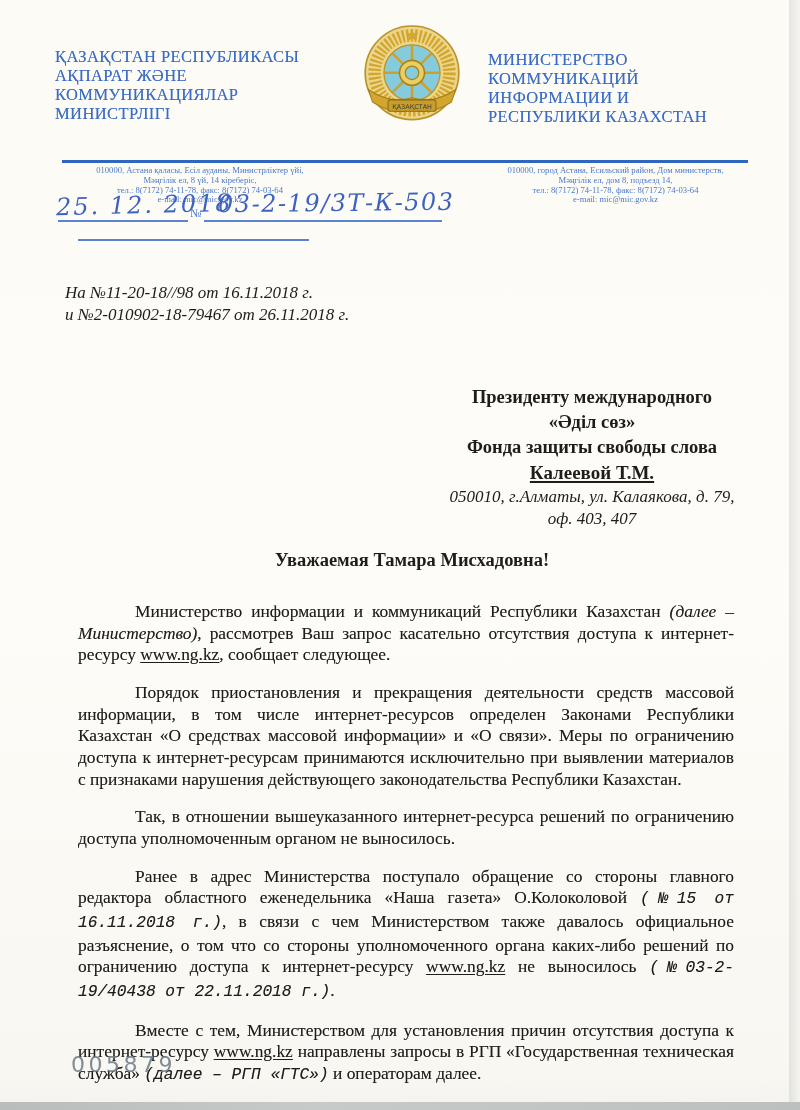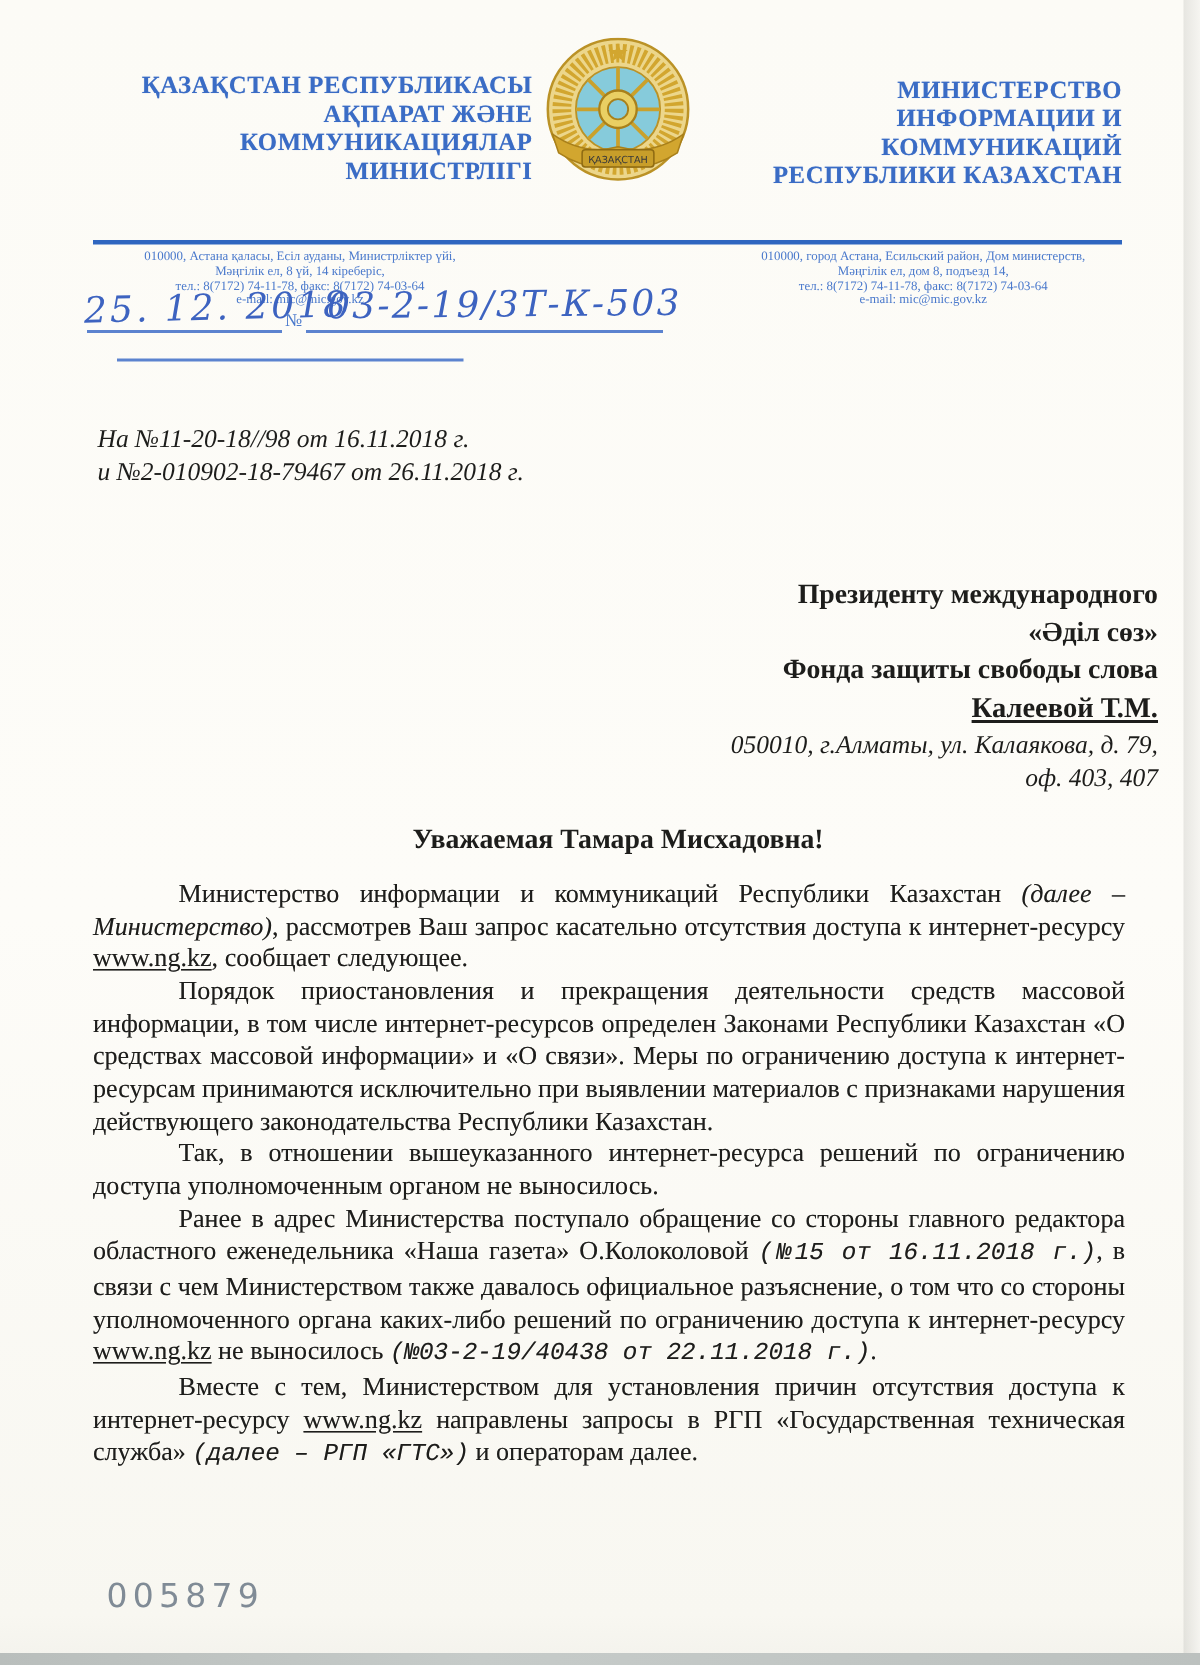--- a/index.html
+++ b/index.html
@@ -2,21 +2,21 @@
 <html><head>
 <meta charset="utf-8">
 <style>
   html,body{margin:0;padding:0;background:#e8e8e4;}
   .page{
     position:relative; width:800px; height:1110px; overflow:hidden;
     background:linear-gradient(180deg,#fcfbf6 0%,#fdfcf8 55%,#f8f7f1 97%,#f3f2ec 100%);
     font-family:"Liberation Serif","DejaVu Serif",serif; color:#1d1d1b;
   }
   
-  .hdr{position:absolute; text-align:right; color:#3a6cc5; font-weight:bold;
+  .hdr{position:absolute; text-align:left; color:#3a6cc5; font-weight:normal;
        font-size:16.5px; line-height:19px; letter-spacing:.4px;
        text-shadow:0 0 .5px rgba(58,108,197,.55);}
   .hdr-left{left:55px; top:47px; width:300px;}
   .hdr-right{left:488px; top:50px; width:260px;}
   .emblem{position:absolute; left:360px; top:25px; width:104px; height:104px;}
   .rule{position:absolute; left:62px; top:160px; width:686px; height:2.5px; background:#2f66c0;}
   .addr{position:absolute; text-align:center; color:#4a79cc; font-size:8.6px; line-height:9.8px;}
   .addr-left{left:40px; top:166px; width:320px;}
   .addr-right{left:488px; top:166px; width:255px;}
   
@@ -25,32 +25,32 @@
   .hw-date{left:56px; top:191px; font-size:24px; letter-spacing:2px; transform:rotate(-1.4deg);}
   .hw-number{left:218px; top:189px; font-size:24px; letter-spacing:1.5px; transform:rotate(-.6deg);}
   .no-label{position:absolute; left:190px; top:206px; color:#4a79cc; font-size:12px;}
   .uline{position:absolute; height:1.5px; background:#5c83cf;}
   .u1{left:58px; top:220px; width:130px;}
   .u2{left:204px; top:220px; width:238px;}
   .u3{left:78px; top:239px; width:231px;}
   
   .refs{position:absolute; left:65px; top:282px; font-style:italic; font-size:17px; line-height:21.5px;}
   
-  .addressee{position:absolute; left:412px; top:385px; width:360px; text-align:right;}
+  .addressee{position:absolute; left:412px; top:385px; width:360px; text-align:center;}
   .a-bold{font-weight:bold; font-size:18.5px; line-height:25px;}
   .a-name{font-weight:bold; font-size:19px; line-height:26px; text-decoration:underline;
           text-decoration-thickness:2px; text-underline-offset:2px;}
   .a-addr{font-style:italic; font-size:17px; line-height:22px;}
   
   .salutation{position:absolute; left:76px; right:52px; top:550px; text-align:center;
               font-weight:bold; font-size:18.5px;}
   .body{position:absolute; left:62px; right:50px; top:585px;
         font-size:17.4px; line-height:21.65px; text-align:justify;
         text-shadow:0 0 .4px rgba(20,20,20,.4);}
-  .body p{margin:0; text-indent:57px;}
+  .body p{margin:16px; text-indent:57px;}
   .it{font-style:italic;}
   .sm{font-size:.93em;font-family:Liberation Mono, monospace;}
   .ul{text-decoration:underline; text-underline-offset:2px;}
   
   .stamp{position:absolute; left:71px; top:1052px; font-family:"DejaVu Sans",sans-serif;
          font-size:22px; letter-spacing:3.5px; color:#74808d; opacity:.9;}
   .bottom-band{position:absolute; left:0; bottom:0; width:800px; height:8px;
                background:linear-gradient(90deg,#b9bebc,#c6cbc9 40%,#bcc1bf);}
   .edge-right{position:absolute; top:0; left:789px; width:11px; height:1110px;
               background:linear-gradient(90deg,rgba(190,190,185,.35),rgba(245,244,240,.9));}
@@ -84,22 +84,22 @@
       <circle cx="50" cy="46" r="6.5" fill="#86cbdb" stroke="#a9801a" stroke-width="1.2"></circle>
       <polygon points="50,3.5 51.6,8 56.3,8 52.5,10.9 53.9,15.4 50,12.6 46.1,15.4 47.5,10.9 43.7,8 48.4,8" fill="#d2a62f"></polygon>
       <path d="M8,62 Q28,76 50,70 Q72,76 92,62 L88,74 Q70,86 50,82 Q30,86 12,74 Z" fill="#d2a62f" stroke="#a9801a" stroke-width="1"></path>
       <rect x="27" y="72" width="46" height="11" rx="2" fill="#c89e2a" stroke="#8f6b12" stroke-width="1"></rect>
       <text x="50" y="80.5" text-anchor="middle" font-size="6.2" font-family="'DejaVu Sans',sans-serif" fill="#3a3a3a">ҚАЗАҚСТАН</text>
     </svg>
   </div>
 
   <div class="hdr hdr-right">
     <div>МИНИСТЕРСТВО</div>
+    <div>КОММУНИКАЦИЙ</div>
     <div>ИНФОРМАЦИИ И</div>
-    <div>КОММУНИКАЦИЙ</div>
     <div>РЕСПУБЛИКИ КАЗАХСТАН</div>
   </div>
 
   <div class="rule"></div>
 
   <div class="addr addr-left">
     <div>010000, Астана қаласы, Есіл ауданы, Министрліктер үйі,</div>
     <div>Мәңгілік ел, 8 үй, 14 кіреберіс,</div>
     <div>тел.: 8(7172) 74-11-78, факс: 8(7172) 74-03-64</div>
     <div>e-mail: mic@mic.gov.kz</div>

